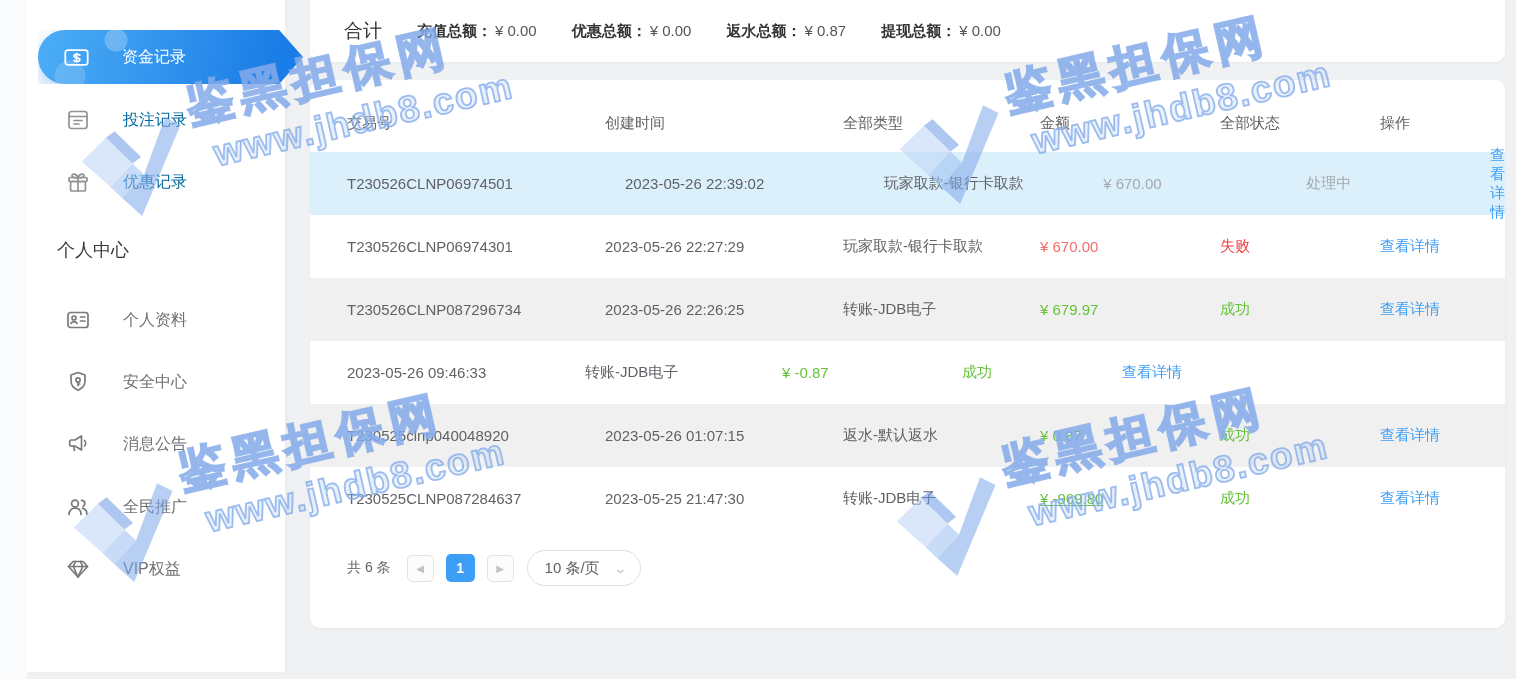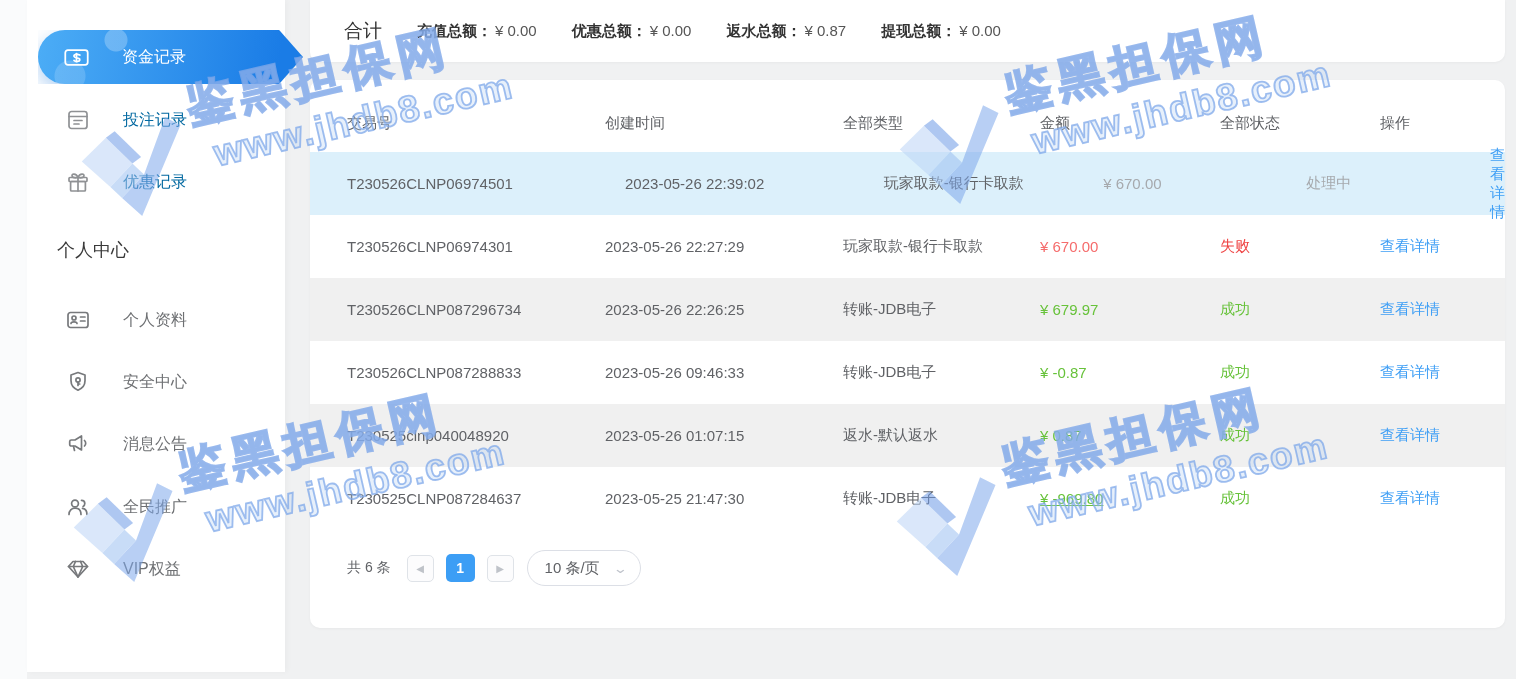--- a/index.html
+++ b/index.html
@@ -212,21 +212,20 @@
   </div>
   <div class="trow stripe">
     <span class="c1">T230526CLNP087296734</span>
     <span class="c2">2023-05-26 22:26:25</span>
     <span class="c3">转账-JDB电子</span>
     <span class="c4" style="color: rgb(103, 194, 58);">¥ 679.97</span>
     <span class="c5" style="color: rgb(103, 194, 58);">成功</span>
     <span class="c6 link">查看详情</span>
   </div>
   <div class="trow">
-    <span class="c1">T230526CLNP087288833</span>
     <span class="c2">2023-05-26 09:46:33</span>
     <span class="c3">转账-JDB电子</span>
     <span class="c4" style="color: rgb(103, 194, 58);">¥ -0.87</span>
     <span class="c5" style="color: rgb(103, 194, 58);">成功</span>
     <span class="c6 link">查看详情</span>
   </div>
   <div class="trow stripe">
     <span class="c1">T230525clnp040048920</span>
     <span class="c2">2023-05-26 01:07:15</span>
     <span class="c3">返水-默认返水</span>

